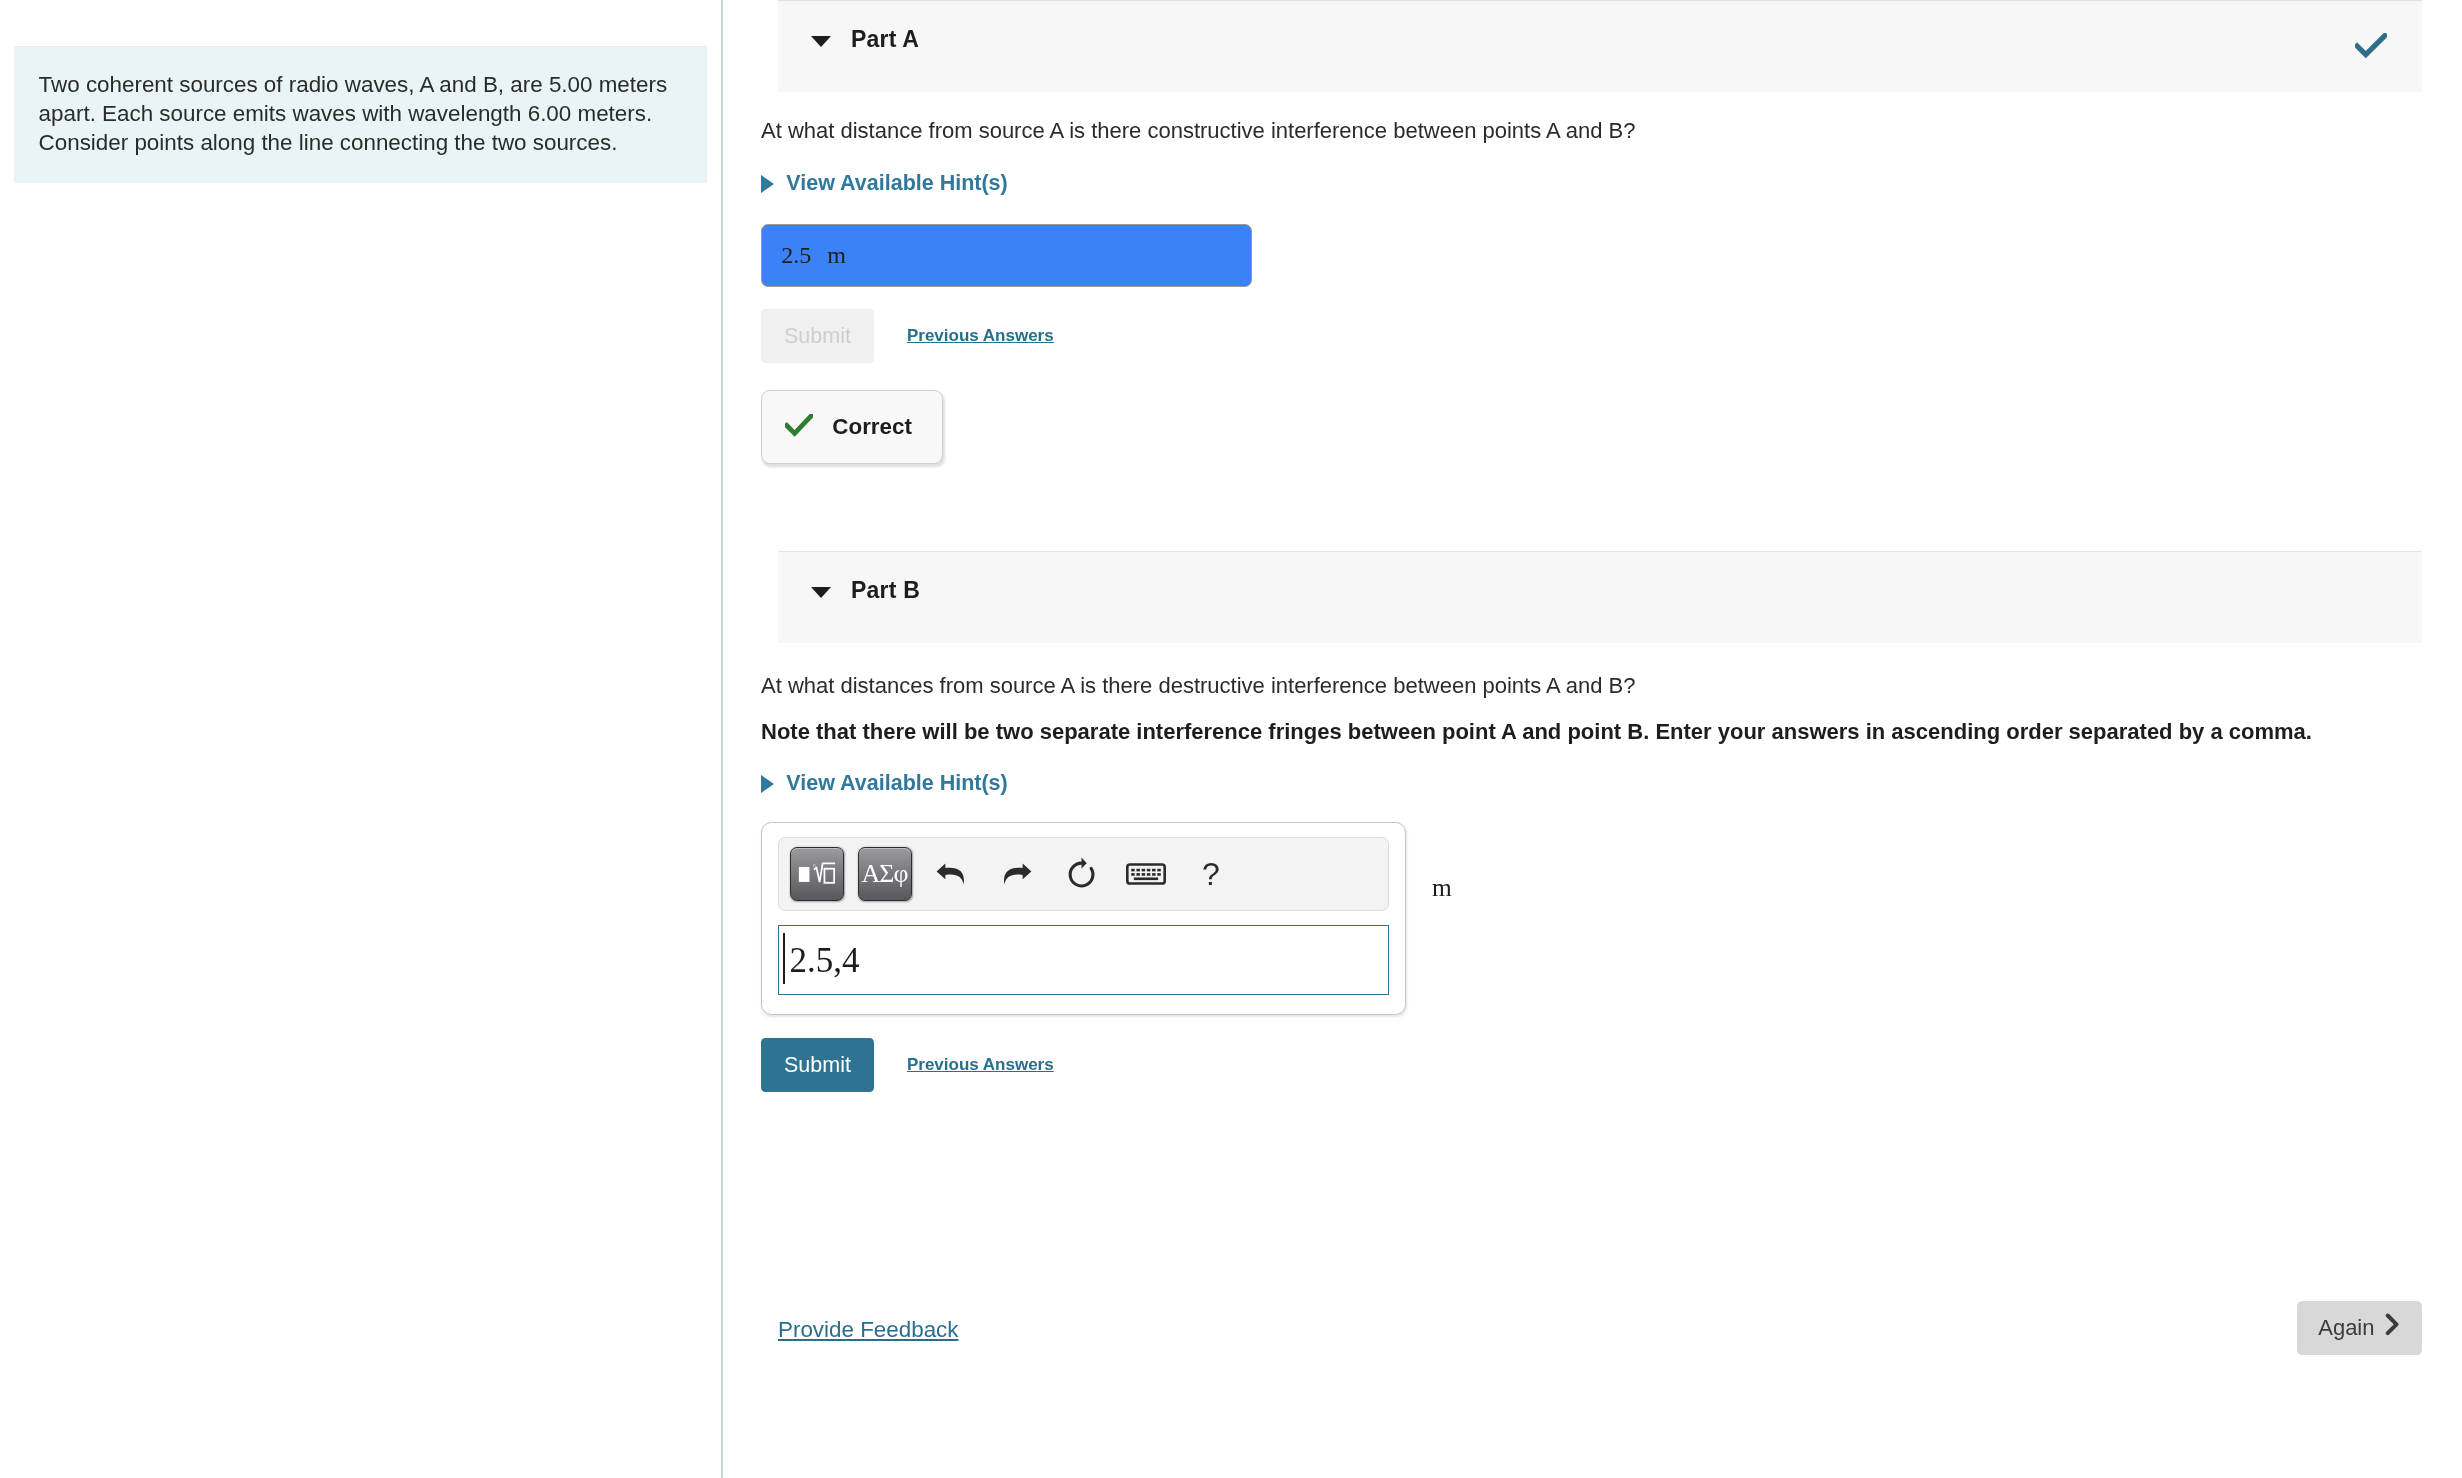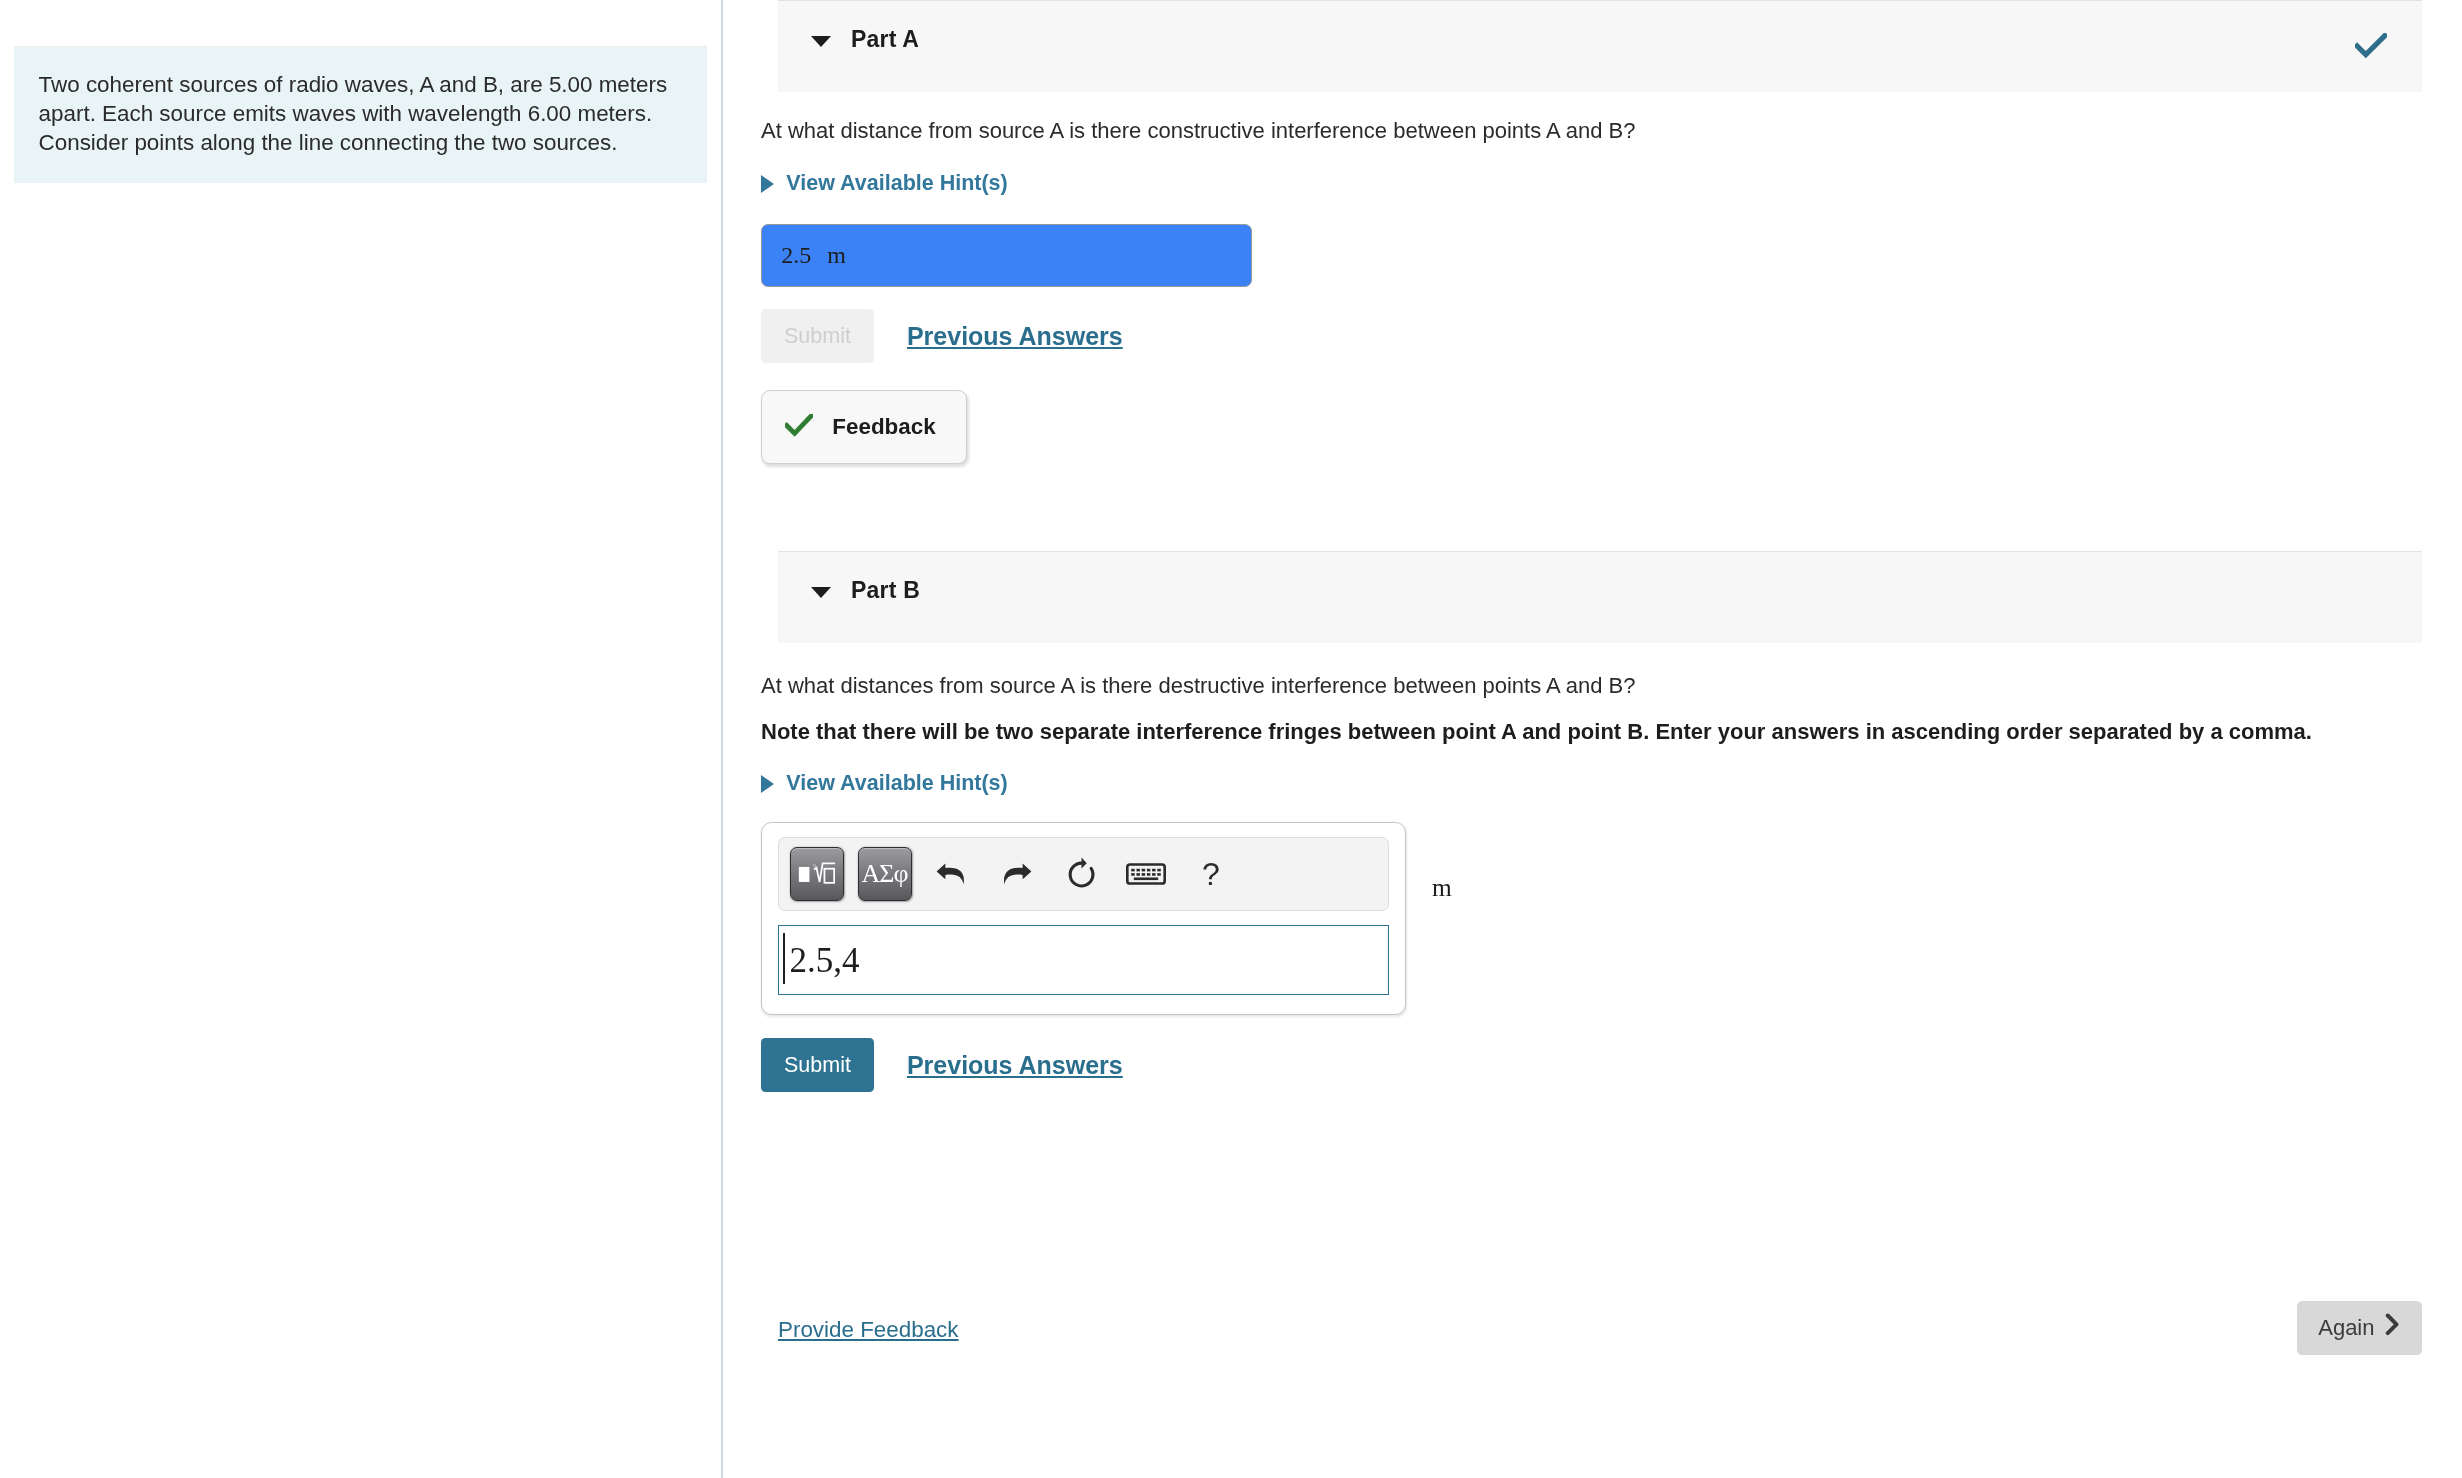--- a/index.html
+++ b/index.html
@@ -145,21 +145,21 @@
     color: #cfcfcf;
     cursor: default;
   }
   .btn-submit.enabled {
     background: #2e7492;
     color: #ffffff;
   }
 
   .prev-answers {
     color: #2a6e8e;
-    font-size: 25px;
+    font-size: 17px;
     font-weight: bold;
     text-decoration: underline;
     cursor: pointer;
   }
 
   .feedback-box {
     display: inline-flex;
     align-items: center;
     background: #f8f8f8;
     border: 0.9px solid #cfcfcf;
@@ -318,21 +318,21 @@
         <button class="btn-submit disabled">Submit</button>
         <span class="prev-answers">Previous Answers</span>
       </div>
 
       <div class="feedback-box" style="margin-top:27px;">
         <span>
           <svg width="28" height="23" viewBox="0 0 32 26" aria-hidden="true">
             <path d="M2 13 L11 22 L30 2" stroke="#2f7d32" stroke-width="5.5" fill="none" stroke-linecap="square"></path>
           </svg>
         </span>
-        <span class="fb-text">Feedback</span>
+        <span class="fb-text">Correct</span>
       </div>
     </div>
 
     <div class="part-header" style="top:551px;">
       <span class="caret"></span>
       <span class="part-title">Part B</span>
     </div>
 
     <div class="part-body" style="top:671px;">
       <p class="q-text">At what distances from source A is there destructive interference between points A and B?</p>

